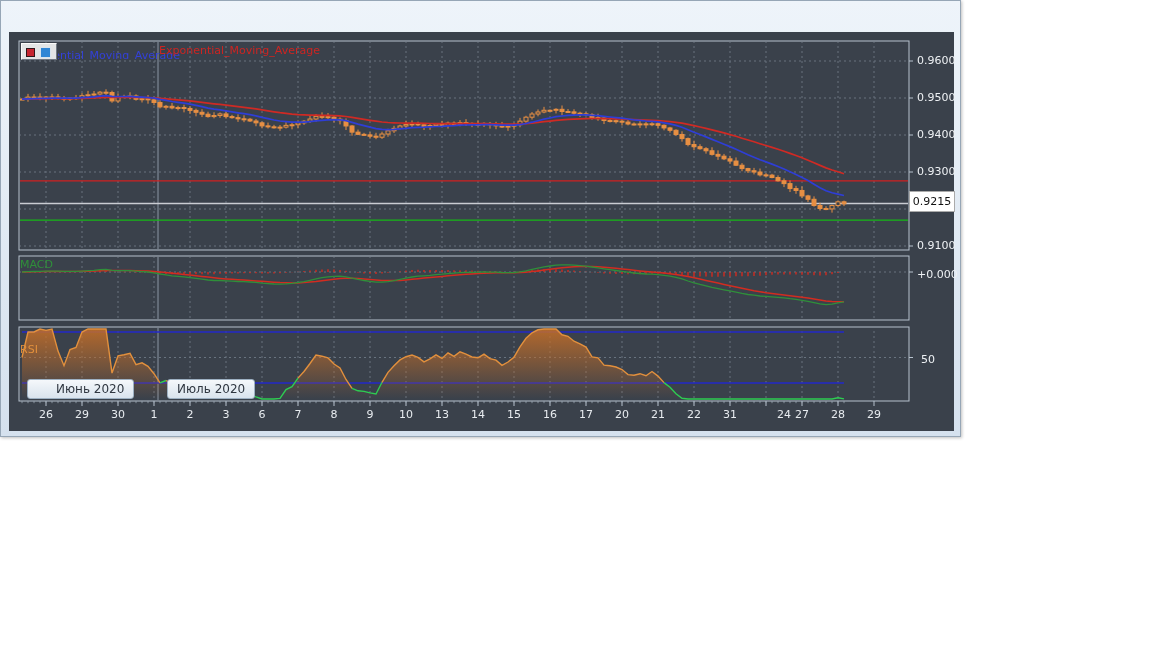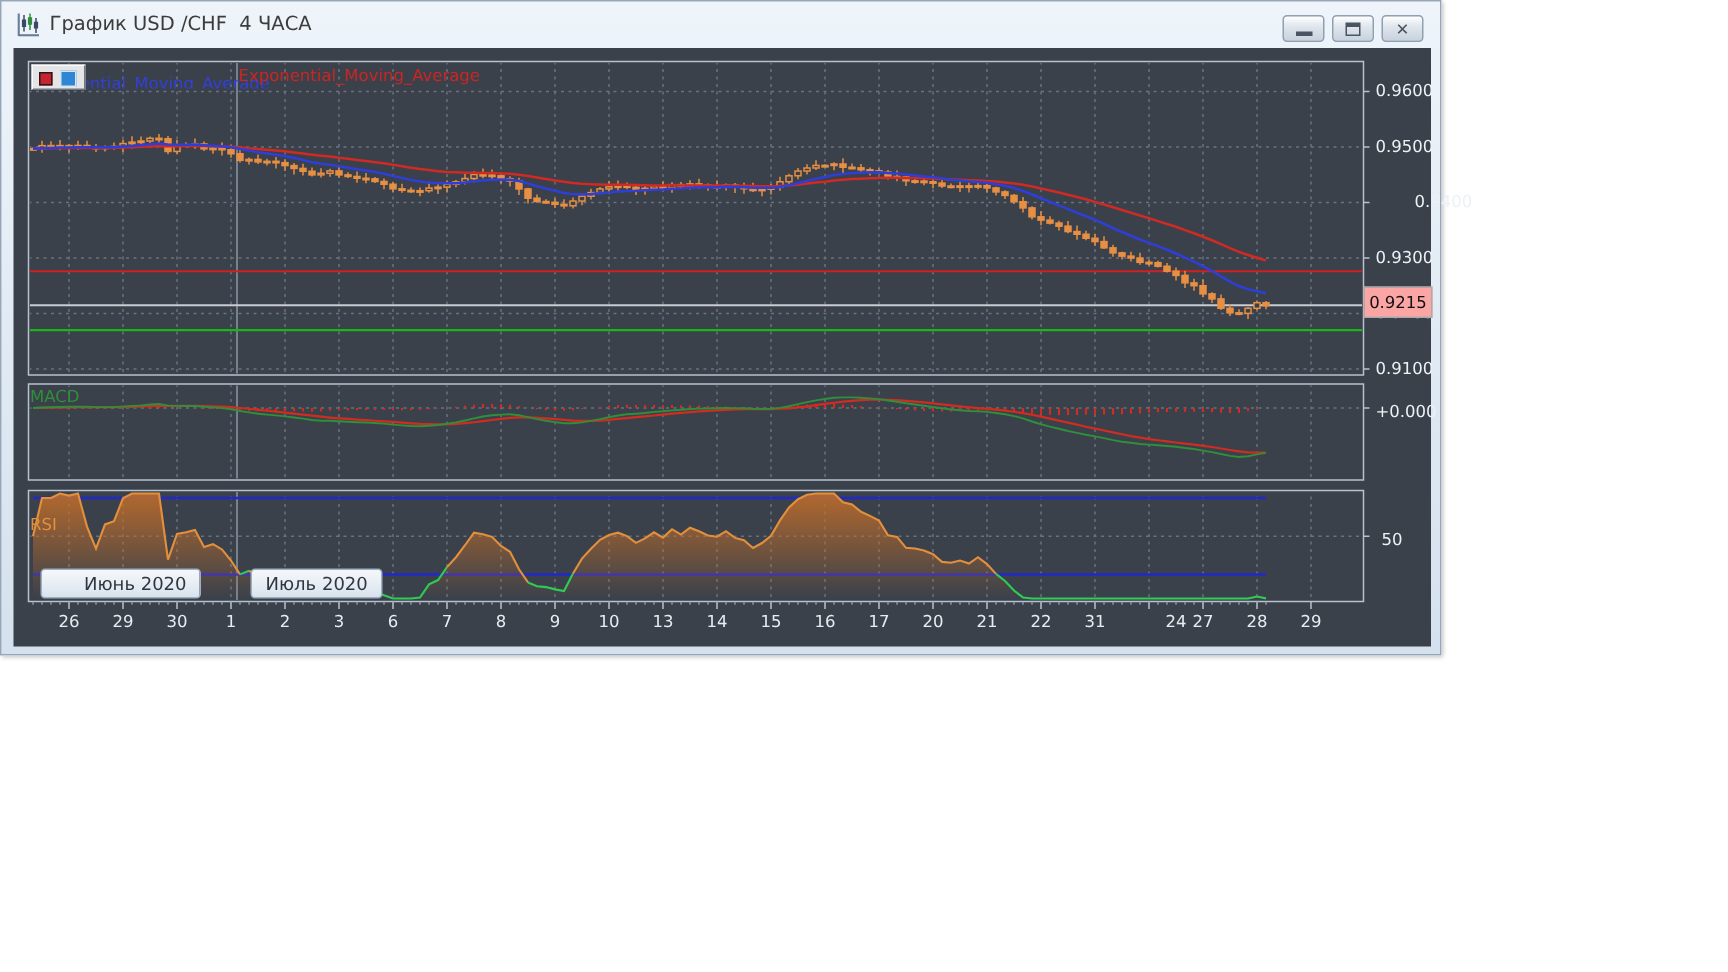--- a/index.html
+++ b/index.html
@@ -23,55 +23,31 @@
   .legend-swatches { position:absolute; left:12px; top:11px; width:36px; height:17px;
                      background:#e3e5e6; border-top:1px solid #fbfbfb; border-left:1px solid #fbfbfb;
                      border-right:1px solid #6f7781; border-bottom:1px solid #6f7781; z-index:3; }
   .sw-red  { position:absolute; left:4px; top:4px; width:9px; height:9px; background:#c62530; border:1px solid #30161a; }
   .sw-blue { position:absolute; left:18px; top:3px; width:11px; height:11px; background:#2f86d5; border:1px solid #d8e4ee; }
   .legend-blue-clip { position:absolute; left:49px; top:12px; height:15px; overflow:hidden; z-index:2; }
   .legend-blue-clip span { display:inline-block; margin-left:-39px; color:#3340d8; font-size:11px; white-space:nowrap; }
   .legend-red { position:absolute; left:150px; top:12px; color:#cc2522; font-size:11px; z-index:2; }
   .ind-label { position:absolute; font-size:11px; z-index:2; }
   .axis-label { position:absolute; left:908px; width:42px; color:#eef1f4; font-size:11px; }
-  .price-box { position:absolute; left:900px; top:159px; width:46px; height:21px; background:#fca5a5;
+  .price-box { position:absolute; left:900px; top:159px; width:46px; height:21px; background:#ffffff;
                border:1px solid #aaaaaa; color:#111; font-size:11px; text-align:center; line-height:19px; z-index:4; }
   .date-label { position:absolute; width:30px; text-align:center; color:#e8ecf0; font-size:11px; top:376px; }
   .month-btn { position:absolute; top:347px; height:20px; padding:1px 9px; font-size:12px; color:#2f3640;
                background:linear-gradient(#f5f8fb,#d9e3ed); border:1px solid #9db0c2; border-radius:3px;
                line-height:17px; z-index:3; cursor:default; }
 </style>
 </head>
 <body>
 
 <div class="window">
-  <div class="titlebar">
-    <svg class="title-icon" viewBox="0 0 18 18">
-      <line x1="2.5" y1="1" x2="2.5" y2="16" stroke="#6a7d96" stroke-width="1.4"></line>
-      <line x1="2.5" y1="15.5" x2="16" y2="15.5" stroke="#6a7d96" stroke-width="1.4"></line>
-      <line x1="6" y1="2" x2="6" y2="13" stroke="#3a4a62" stroke-width="1"></line>
-      <rect x="4.6" y="5" width="2.8" height="5" fill="#3a4a62"></rect>
-      <line x1="10" y1="1" x2="10" y2="12" stroke="#2f8f3a" stroke-width="1"></line>
-      <rect x="8.6" y="3.5" width="2.8" height="5" fill="#2f8f3a"></rect>
-      <line x1="14" y1="4" x2="14" y2="14" stroke="#3a4a62" stroke-width="1"></line>
-      <rect x="12.6" y="6.5" width="2.8" height="4.5" fill="#3a4a62"></rect>
-    </svg>
-    <div class="title-text">График USD /CHF  4 ЧАСА</div>
-    <div class="winbtns">
-      <div class="winbtn">
-          <div class="glyph-min"></div>
-        </div>
-      <div class="winbtn">
-          <div class="glyph-max"></div>
-        </div>
-      <div class="winbtn">
-          <div class="glyph-close">✕</div>
-        </div>
-    </div>
-  </div>
 
   <div class="client">
     <svg id="chart-svg" width="961" height="437">
         <defs>
           <clipPath id="clip1">
             <rect x="19" y="41" width="888" height="207"></rect>
           </clipPath>
           <clipPath id="clip2">
             <rect x="19" y="256" width="888" height="62"></rect>
           </clipPath>
@@ -793,21 +769,21 @@
       <span>Exponential_Moving_Average</span>
     </div>
     <div class="legend-red">Exponential_Moving_Average</div>
 
     <div class="ind-label" style="left:11px; top:226px; color:#2f8f3a;">MACD</div>
     <div class="ind-label" style="left:11px; top:297px; color:#e2903d;margin-top:14px;">RSI</div>
 
     <div id="price-labels">
         <div class="axis-label" style="left: 908px; top: 22px;">0.9600</div>
         <div class="axis-label" style="left: 908px; top: 59px;">0.9500</div>
-        <div class="axis-label" style="left: 908px; top: 96px; margin-left: 26px;">0.9400</div>
+        <div class="axis-label" style="left: 908px; top: 96px;">0.9400</div>
         <div class="axis-label" style="left: 908px; top: 133px;">0.9300</div>
         <div class="axis-label" style="left: 908px; top: 170px;">0.9200</div>
         <div class="axis-label" style="left: 908px; top: 207px;">0.9100</div>
       </div>
     <div class="axis-label" style="top:236px;">+0.000</div>
     <div class="axis-label" style="left:912px; top:321px;">50</div>
     <div class="price-box">0.9215</div>
 
     <div id="date-labels">
         <div class="date-label" style="left: 22px;">26</div>

